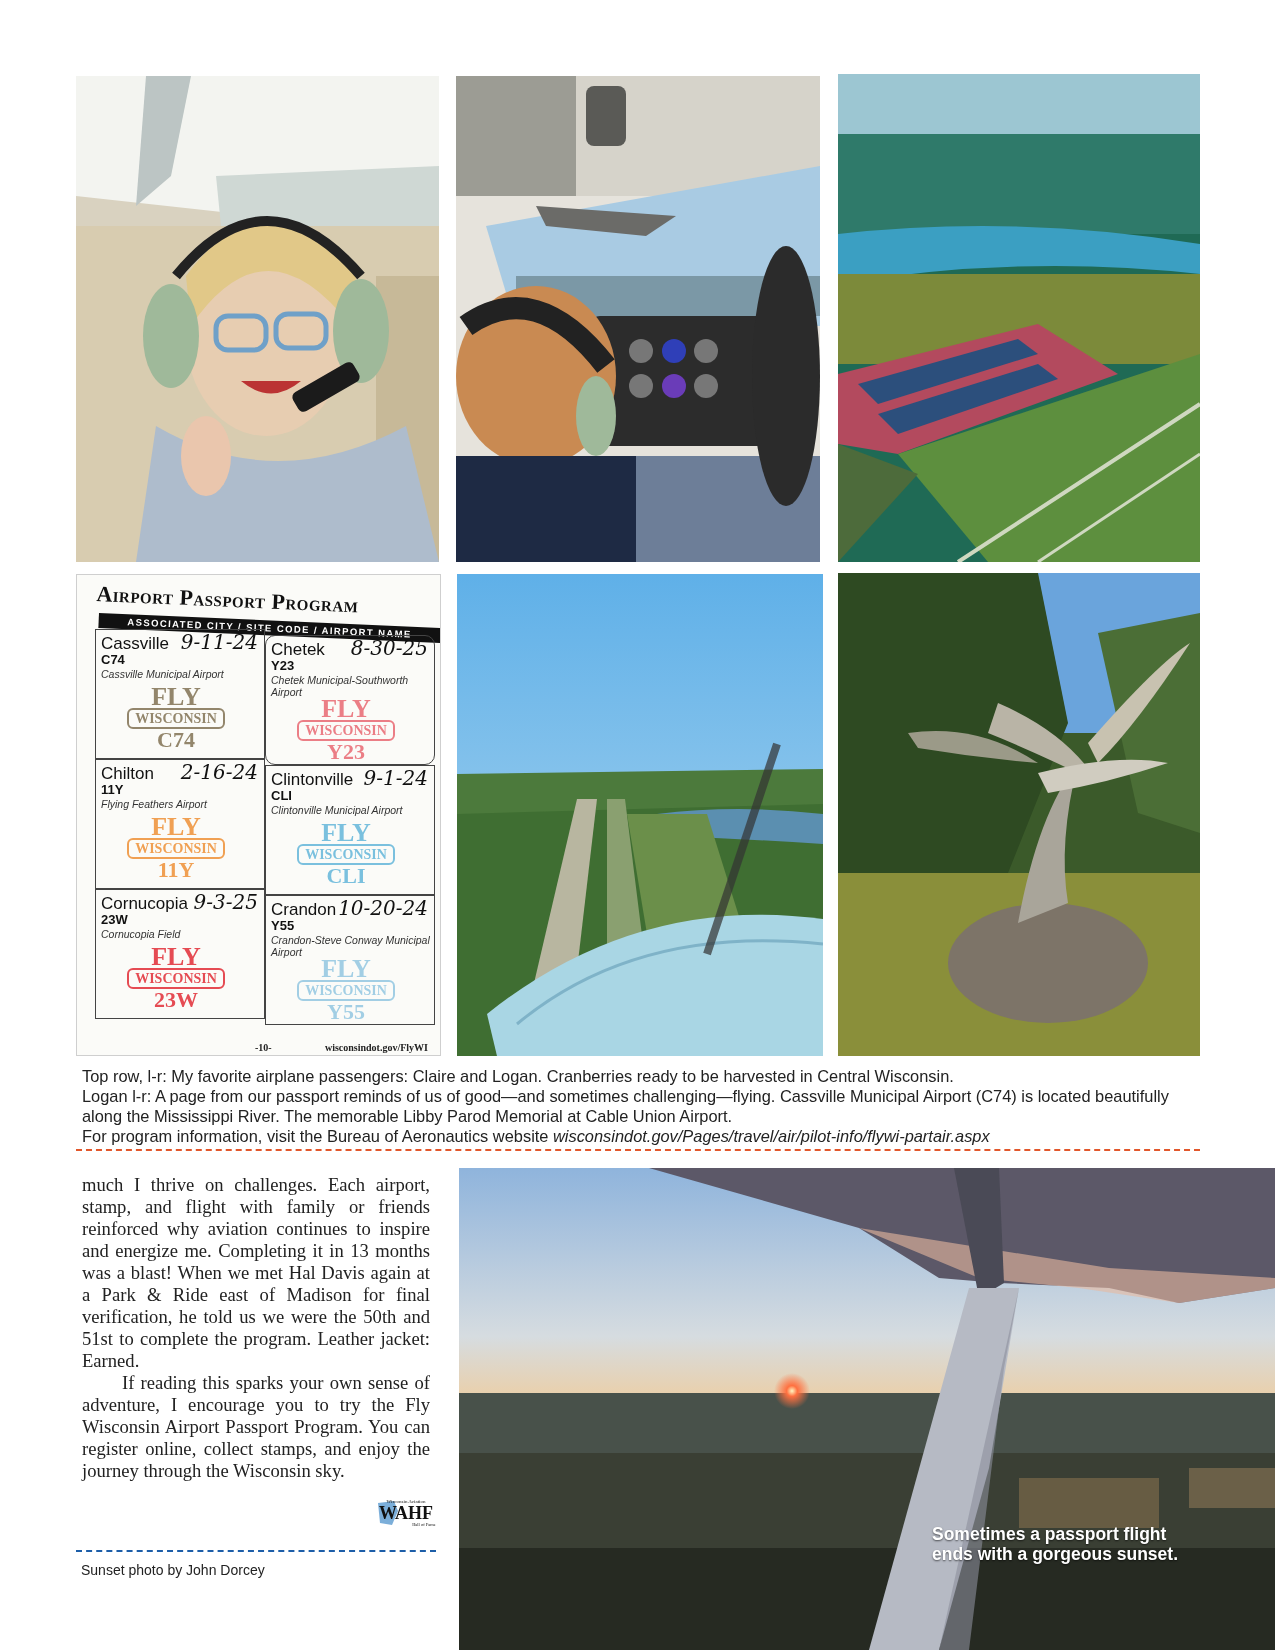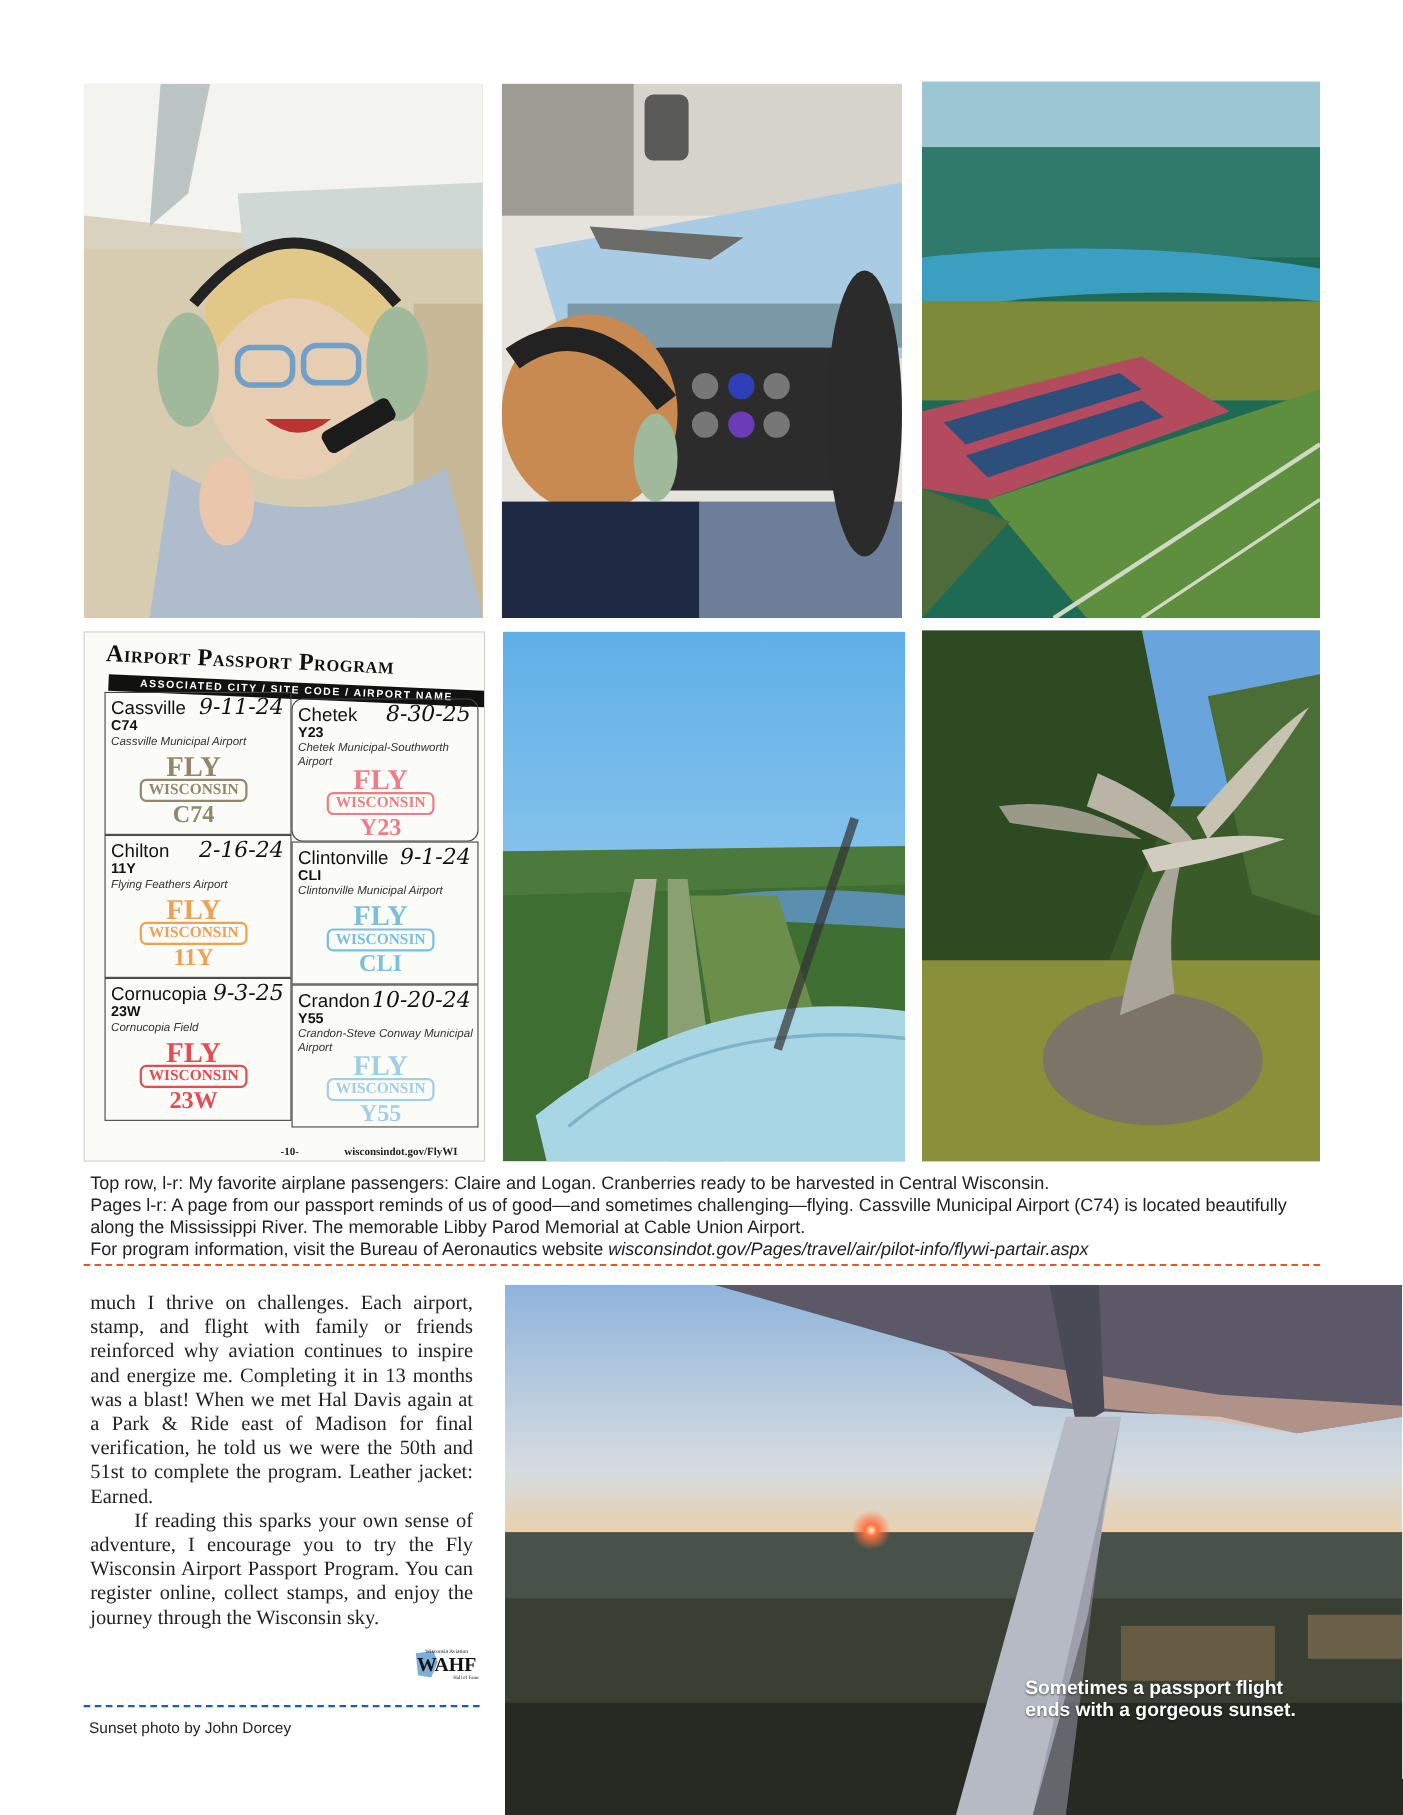--- a/index.html
+++ b/index.html
@@ -16,21 +16,21 @@
   .pp-city { position:absolute; left:5px; top:4px; font-size:17px; color:#111; }
   .pp-code { position:absolute; left:5px; top:22px; font-size:13px; font-weight:bold; color:#111; }
   .pp-name { position:absolute; left:5px; top:38px; font-size:10.5px; font-style:italic; color:#333; width:160px; line-height:12px; }
   .pp-date { position:absolute; right:6px; top:0px; font-family:"DejaVu Serif", serif; font-style:italic; font-size:20px; color:#111;margin-left:40px; }
   .stamp { position:absolute; left:20px; top:56px; width:120px; height:72px; text-align:center; font-family:Liberation Serif, serif; font-weight:bold; opacity:0.8; }
   .stamp .fly { font-size:26px; line-height:22px; }
   .stamp .wis { display:inline-block; font-size:14px; border:2px solid currentColor; padding:0 6px; border-radius:6px; line-height:17px; }
   .stamp .sc { font-size:22px; line-height:22px; }
   .pp-footer { position:absolute; left:0; bottom:2px; width:100%; font-family:"Liberation Serif", serif; font-size:10px; }
   .pp-page { position:absolute; left:178px; bottom:0; font-weight:bold; }
-  .pp-url { position:absolute; right:24px; bottom:0; font-weight:bold; }
+  .pp-url { position:absolute; right:12px; bottom:0; font-weight:bold; }
 
   
   .caption { position:absolute; left:82px; top:1066px; width:1120px; font-size:16.4px; line-height:20px; color:#222; }
   .caption p { margin:0; }
   .caption em { font-style:italic; }
   .orange-rule { position:absolute; left:76px; top:1149px; width:1124px; border-top:2px dashed #e2572b; }
 
   
   .body-text { position:absolute; left:82px; top:1174px; width:348px; font-family:"Liberation Serif", serif; font-size:18.6px; line-height:22px; color:#222; text-align:justify; }
   .body-text p { margin:0; }
@@ -205,21 +205,21 @@
     <path d="M180,350 Q200,240 240,190 Q220,270 230,330 Z" fill="#a9a59a"></path>
     <path d="M160,130 Q230,160 260,210 Q200,180 150,160 Z" fill="#b9b4a6"></path>
     <path d="M250,170 Q320,90 352,70 Q300,150 260,190 Z" fill="#c8c2b0"></path>
     <path d="M70,160 Q140,150 200,190 Q140,185 80,175 Z" fill="#9b9a88"></path>
     <path d="M200,200 Q280,180 330,190 Q270,210 210,220 Z" fill="#d0ccc0"></path>
   </svg>
 </div>
 
 <div class="caption">
   <p>Top row, l-r: My favorite airplane passengers: Claire and Logan. Cranberries ready to be harvested in Central Wisconsin.</p>
-  <p>Pages l-r: A page from our passport reminds of us of good—and sometimes challenging—flying. Cassville Municipal Airport (C74) is located beautifully along the Mississippi River. The memorable Libby Parod Memorial at Cable Union Airport.</p>
+  <p>Logan l-r: A page from our passport reminds of us of good—and sometimes challenging—flying. Cassville Municipal Airport (C74) is located beautifully along the Mississippi River. The memorable Libby Parod Memorial at Cable Union Airport.</p>
   <p><span>For program information, visit the Bureau of Aeronautics website </span><em>wisconsindot.gov/Pages/travel/air/pilot-info/flywi-partair.aspx</em></p>
 </div>
 <div class="orange-rule"></div>
 
 <div class="body-text">
   <p>much I thrive on challenges. Each airport, stamp, and flight with family or friends reinforced why aviation continues to inspire and energize me. Completing it in 13 months was a blast! When we met Hal Davis again at a Park &amp; Ride east of Madison for final verification, he told us we were the 50th and 51st to complete the program. Leather jacket: Earned.</p>
   <p class="indent">If reading this sparks your own sense of adventure, I encourage you to try the Fly Wisconsin Airport Passport Program. You can register online, collect stamps, and enjoy the journey through the Wisconsin sky.</p>
 </div>
 
 <div class="wahf">

